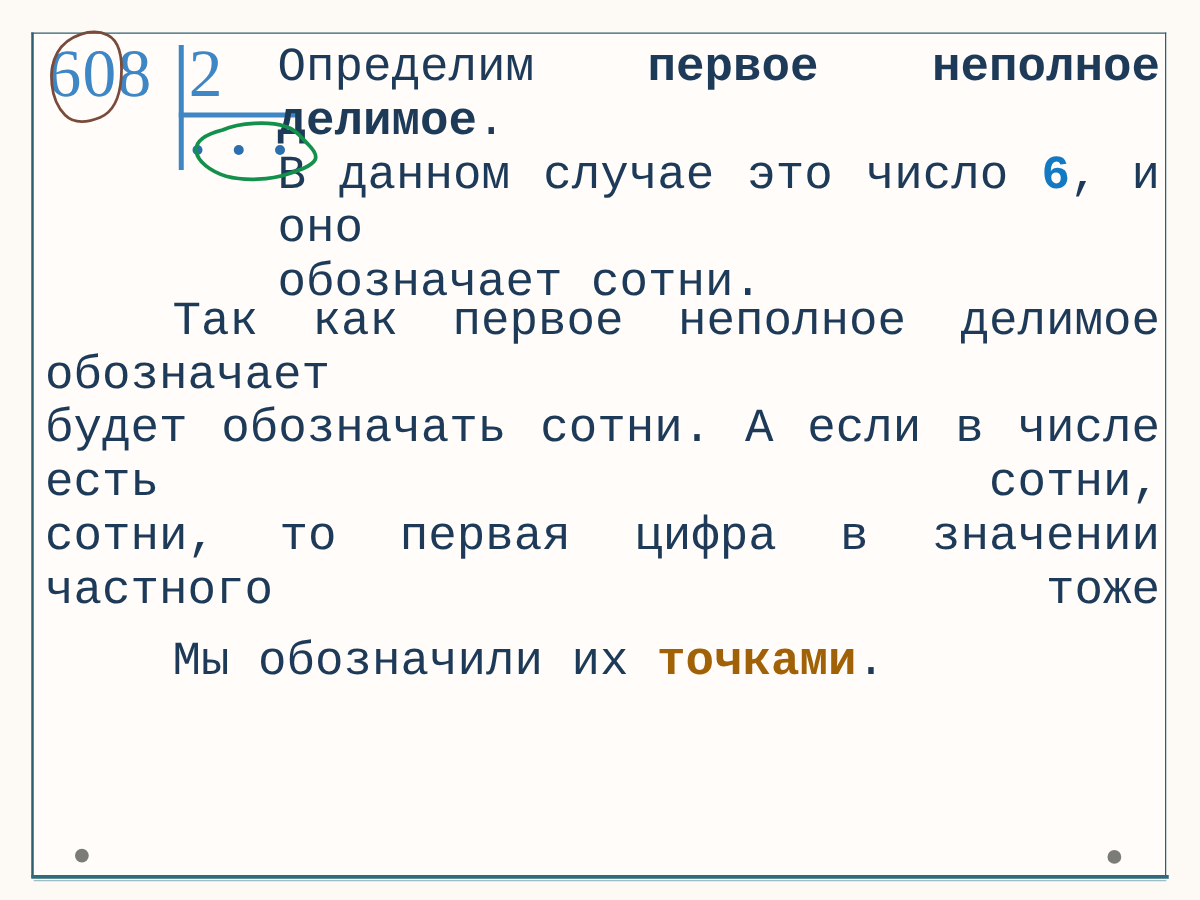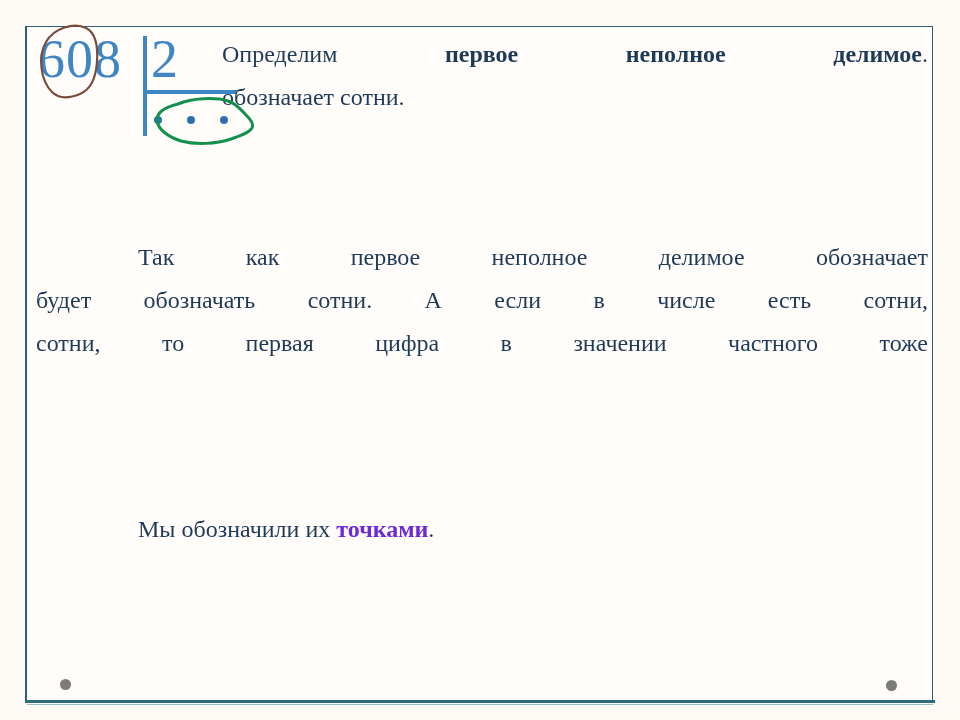--- a/index.html
+++ b/index.html
@@ -132,24 +132,24 @@
     top: 0;
     width: 960px;
     height: 720px;
     pointer-events: none;
   }
 
   
   .para {
     position: absolute;
     color: #1d3a58;
-    font-size: 24px;
+    font-size: 38px;
     line-height: 43px;
     text-align: justify;
-    font-family: Liberation Serif, serif;
+    font-family: Liberation Mono, monospace;
   }
   .para b { font-weight: bold; }
 
   #p1 {
     left: 222px;
     top: 33px;
     width: 706px;
     text-align: justify;
     text-indent: 0;
   }
@@ -163,21 +163,21 @@
 
   #p3 {
     left: 36px;
     top: 508px;
     width: 892px;
     text-indent: 102px;
     text-align: left;
   }
 
   .num-blue { color: #1279c2; font-weight: bold; }
-  .green-bold { color: #6d28d9; font-weight: bold; }
+  .green-bold { color: #a16207; font-weight: bold; }
 
   .justify-line {
     display: block;
     text-align: justify;
     text-align-last: justify;
   }
   .last-line {
     display: block;
     text-align: left;
   }
@@ -201,20 +201,21 @@
     <div class="hbar"></div>
     <div class="quot-dots">
       <span class="qdot d1"></span>
       <span class="qdot d2"></span>
       <span class="qdot d3"></span>
     </div>
   </div>
 
   <div class="para" id="p1">
     <span class="justify-line"><span>Определим </span><b>первое неполное делимое</b><span>.</span></span>
+    <span class="justify-line"><span> В данном случае это число </span><span class="num-blue">6</span><span>, и оно</span></span>
     <span class="last-line">обозначает сотни.</span>
   </div>
 
   <div class="para" id="p2">
     <span class="justify-line" style="text-indent:102px">Так как первое неполное делимое обозначает</span>
     <span class="justify-line" style="text-indent:0">будет обозначать сотни. А если в числе есть сотни,</span>
     <span class="justify-line" style="text-indent:0">сотни, то первая цифра в значении частного тоже</span>
   </div>
 
   <div class="para" id="p3"><span>Мы  обозначили  их  </span><span class="green-bold">точками</span><span>.</span></div>

